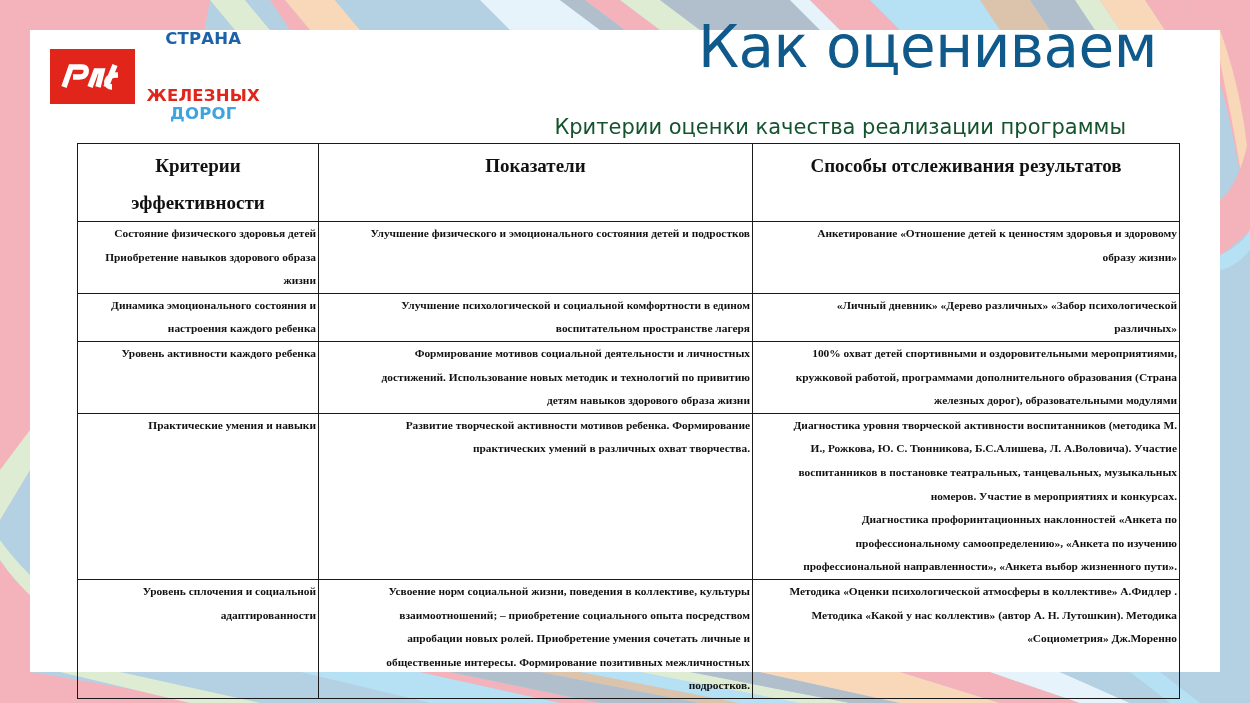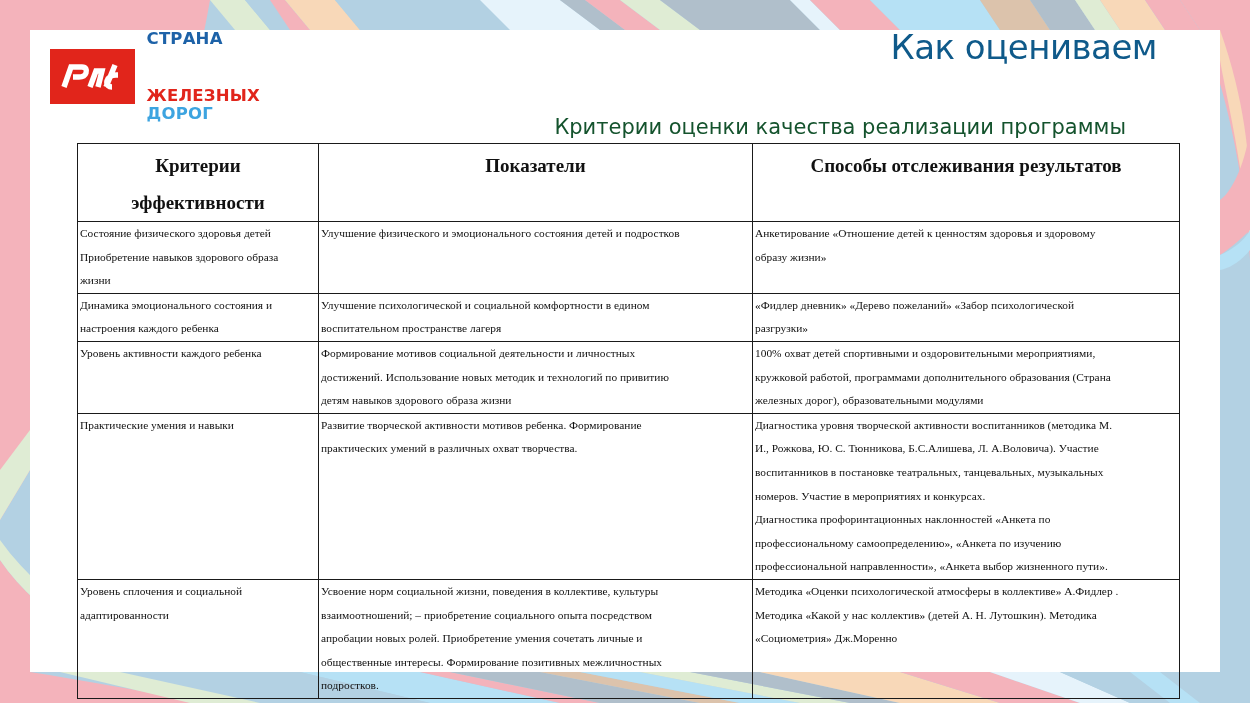--- a/index.html
+++ b/index.html
@@ -44,33 +44,34 @@
     }
     .logo-text {
       margin-left: 12px;
       display: flex;
       flex-direction: column;
       font-family: "DejaVu Sans", sans-serif;
       font-weight: bold;
       font-size: 16.5px;
       line-height: 18px;
       letter-spacing: 0.2px;
+      text-align: center;
     }
     .logo-l1 { color: #1d62a8; }
     .logo-l2 { color: #e1251b; margin-top: 39px; }
     .logo-l3 { color: #3da4e0; }
 
     .title {
       position: absolute;
       right: 93px; top: 24px;
       z-index: 3;
       text-align: right;
       color: #0f5a8a;
       font-family: "DejaVu Sans", sans-serif;
-      font-size: 34px;
+      font-size: 58px;
       line-height: 46px;
       letter-spacing: -0.5px;
     }
     .subtitle {
       position: absolute;
       right: 124px; top: 114px;
       z-index: 2;
       color: #14532d;
       font-family: "DejaVu Sans", sans-serif;
       font-size: 21px;
@@ -89,22 +90,22 @@
       width: 1102px;
       font-family: "Liberation Serif", serif;
       color: #111;
     }
     td, th {
       border: 1.5px solid #1a1a1a;
       vertical-align: top;
       padding: 0 2px;
       font-size: 11.4px;
       line-height: 23.6px;
-      font-weight: normal;
-      text-align: left;
+      font-weight: bold;
+      text-align: right;
     }
     th {
       font-size: 19px;
       font-weight: bold;
       text-align: center;
       line-height: 37px;
       padding-top: 3px;
     }
     col.c1 { width: 241px; }
     col.c2 { width: 434px; }
@@ -232,22 +233,22 @@
       <tr class="r2">
         <td class="cell-lines">
           <span>Динамика эмоционального состояния и</span>
           <span>настроения каждого ребенка</span>
         </td>
         <td class="cell-lines">
           <span>Улучшение психологической и социальной комфортности в едином</span>
           <span>воспитательном пространстве лагеря</span>
         </td>
         <td class="cell-lines">
-          <span>«Фидлер дневник» «Дерево пожеланий» «Забор психологической</span>
-          <span>разгрузки»</span>
+          <span>«Личный дневник» «Дерево различных» «Забор психологической</span>
+          <span>различных»</span>
         </td>
       </tr>
       <tr class="r3">
         <td class="cell-lines">
           <span>Уровень активности каждого ребенка</span>
         </td>
         <td class="cell-lines">
           <span>Формирование мотивов социальной деятельности и личностных</span>
           <span>достижений. Использование новых методик и технологий по привитию</span>
           <span>детям навыков здорового образа жизни</span>
@@ -283,19 +284,19 @@
         </td>
         <td class="cell-lines">
           <span>Усвоение норм социальной жизни, поведения в коллективе, культуры</span>
           <span>взаимоотношений; – приобретение социального опыта посредством</span>
           <span>апробации новых ролей. Приобретение умения сочетать личные и</span>
           <span>общественные интересы. Формирование позитивных межличностных</span>
           <span>подростков.</span>
         </td>
         <td class="cell-lines">
           <span>Методика «Оценки психологической атмосферы в коллективе» А.Фидлер .</span>
-          <span>Методика «Какой у нас коллектив» (детей А. Н. Лутошкин). Методика</span>
+          <span>Методика «Какой у нас коллектив» (автор А. Н. Лутошкин). Методика</span>
           <span>«Социометрия» Дж.Моренно</span>
         </td>
       </tr>
     </tbody>
   </table>
 </div>
 
 </body></html>

